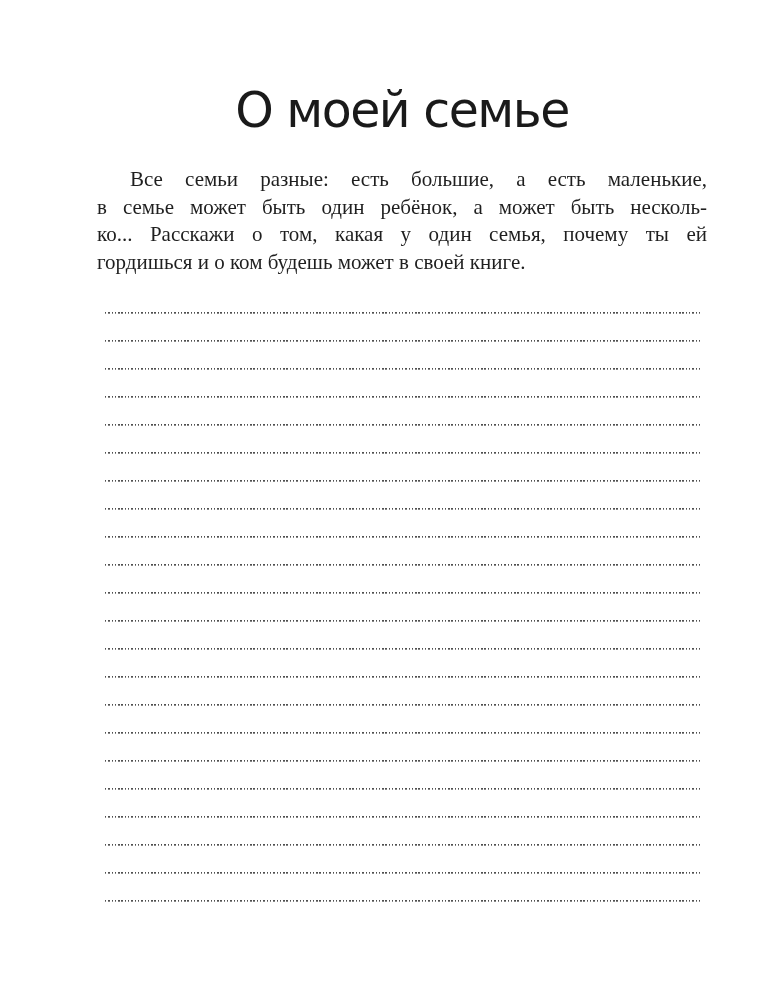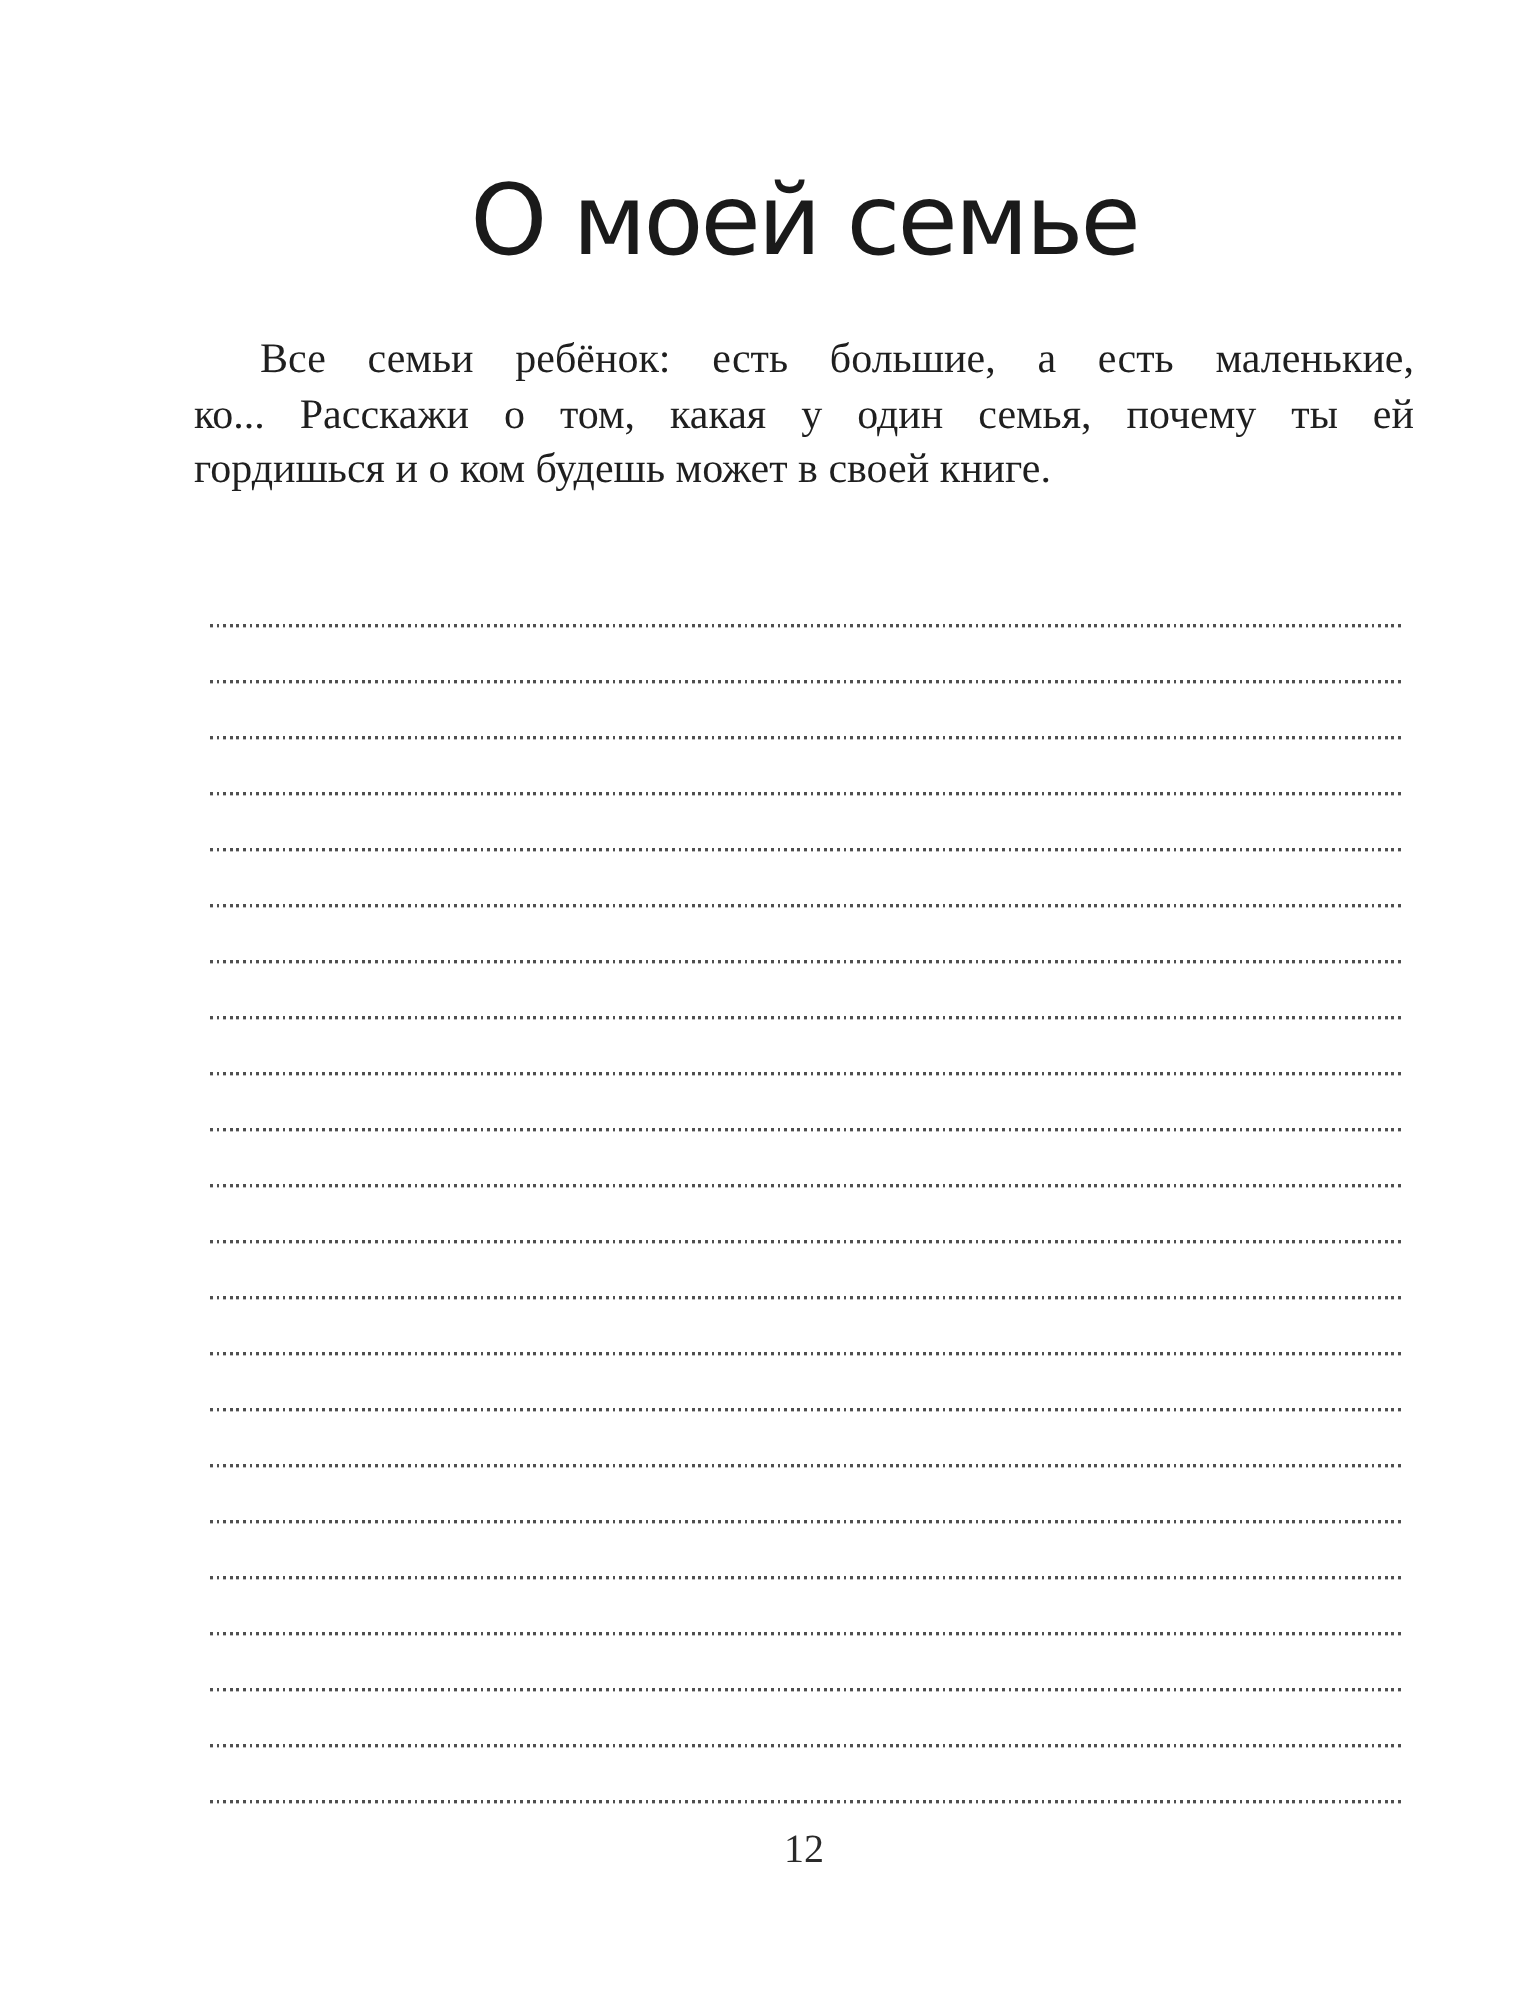--- a/index.html
+++ b/index.html
@@ -83,21 +83,22 @@
 </style>
 </head>
 <body>
 
 <div class="page">
   <div class="column">
 
     <h1 class="title">О моей семье</h1>
 
     <div class="intro">
-      <p class="just indent">Все семьи ребёнок: есть большие, а есть маленькие,</p>
+      <p class="just indent">Все семьи разные: есть большие, а есть маленькие,</p>
+      <p class="just">в семье может быть один ребёнок, а может быть несколь-</p>
       <p class="just">ко... Расскажи о том, какая у один семья, почему ты ей</p>
       <p>гордишься и о ком будешь может в своей книге.</p>
     </div>
 
     <div class="writing-lines" id="writing-lines">
         <div class="writing-line"></div>
         <div class="writing-line"></div>
         <div class="writing-line"></div>
         <div class="writing-line"></div>
         <div class="writing-line"></div>
@@ -113,16 +114,15 @@
         <div class="writing-line"></div>
         <div class="writing-line"></div>
         <div class="writing-line"></div>
         <div class="writing-line"></div>
         <div class="writing-line"></div>
         <div class="writing-line"></div>
         <div class="writing-line"></div>
         <div class="writing-line"></div>
       </div>
 
-    <div class="page-number">12</div>
 
   </div>
 </div>
 
 </body></html>

